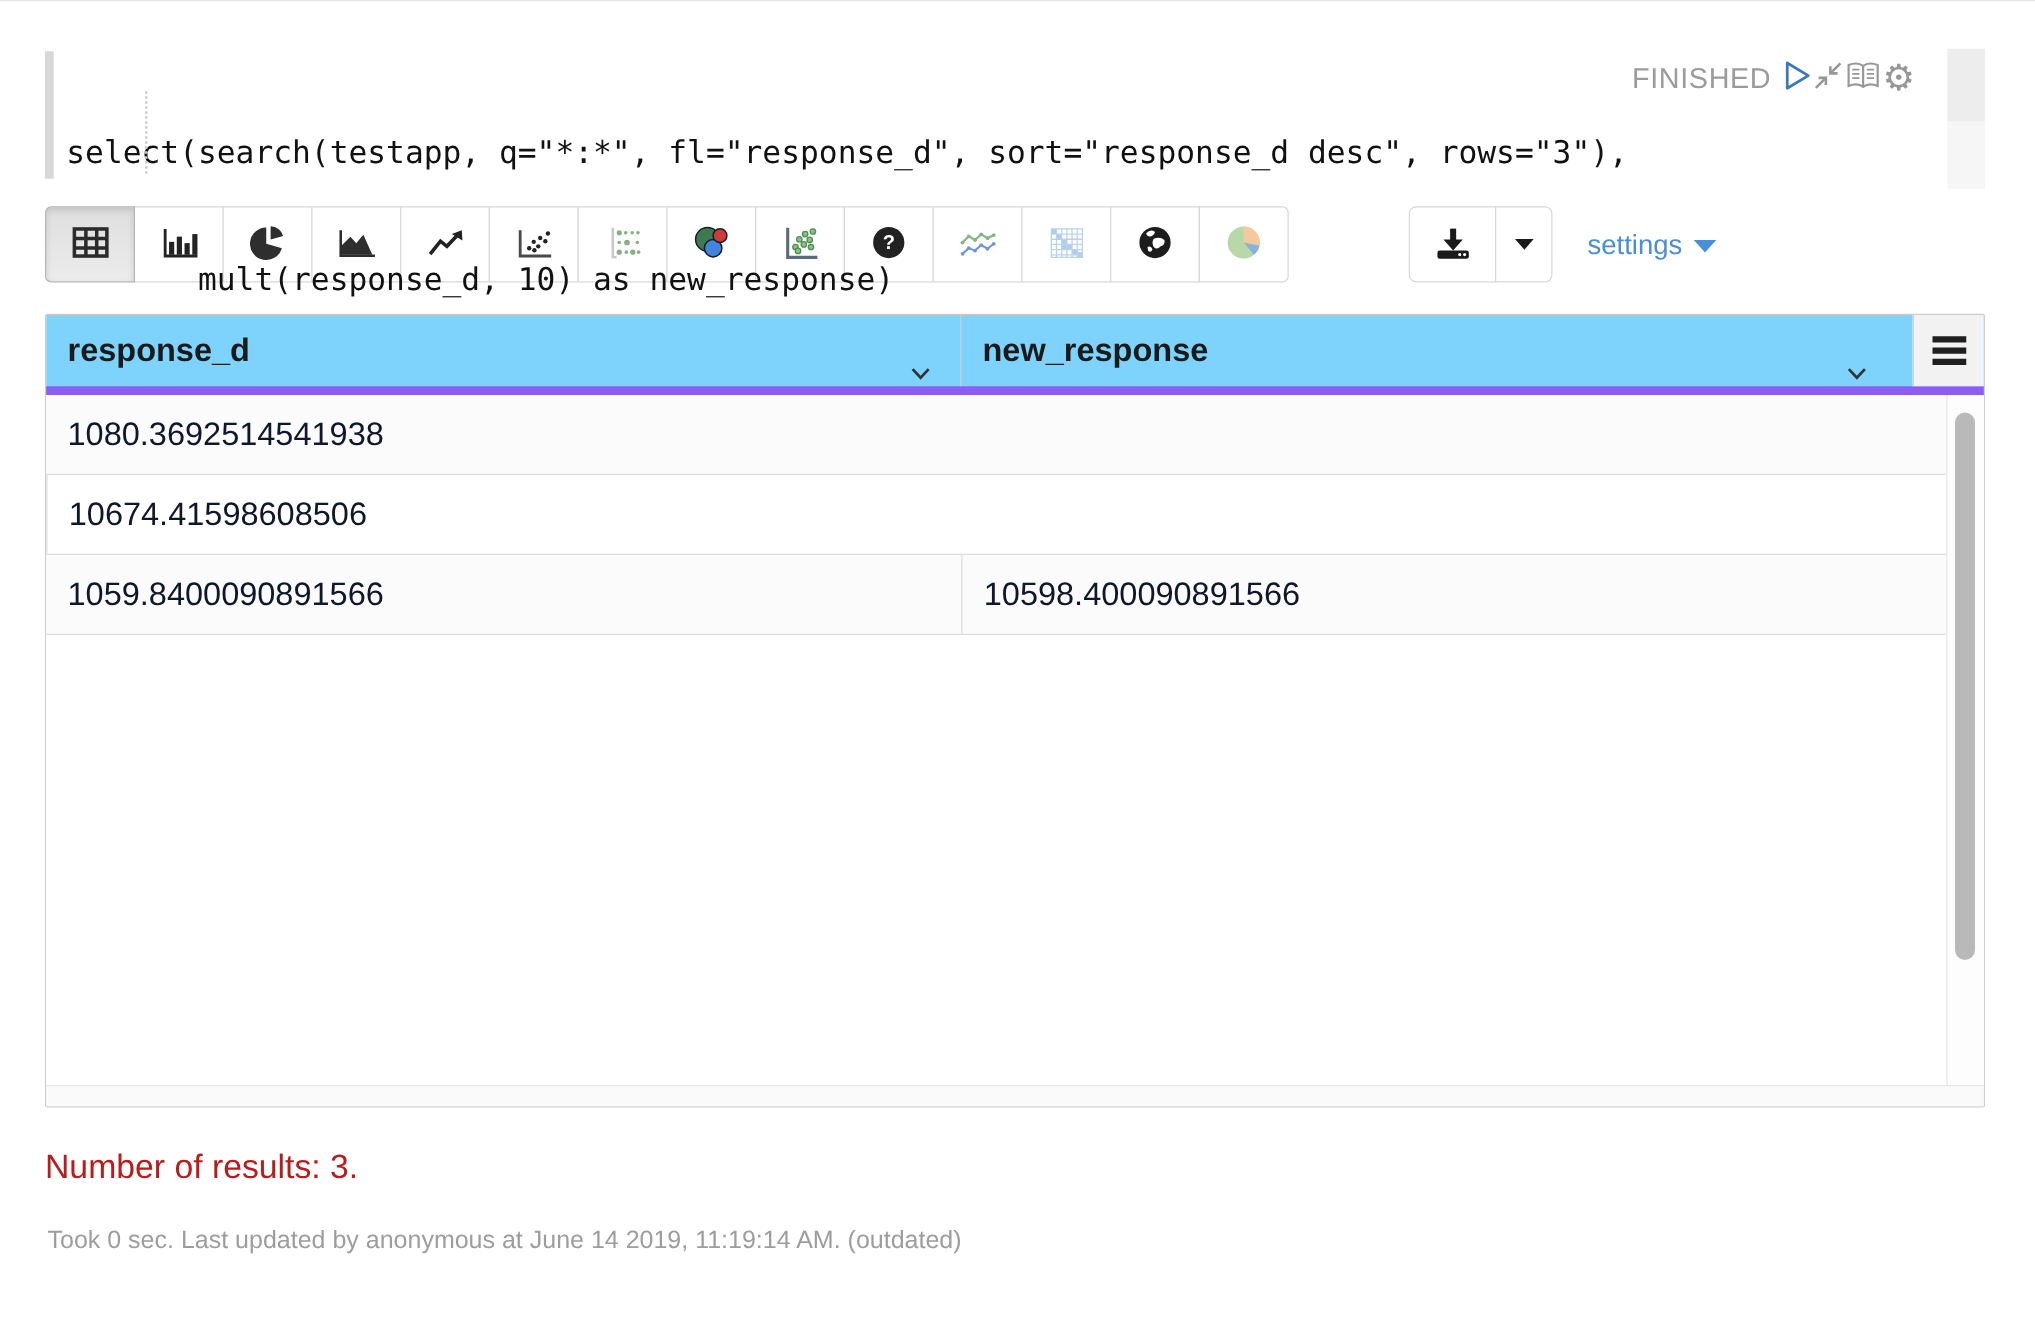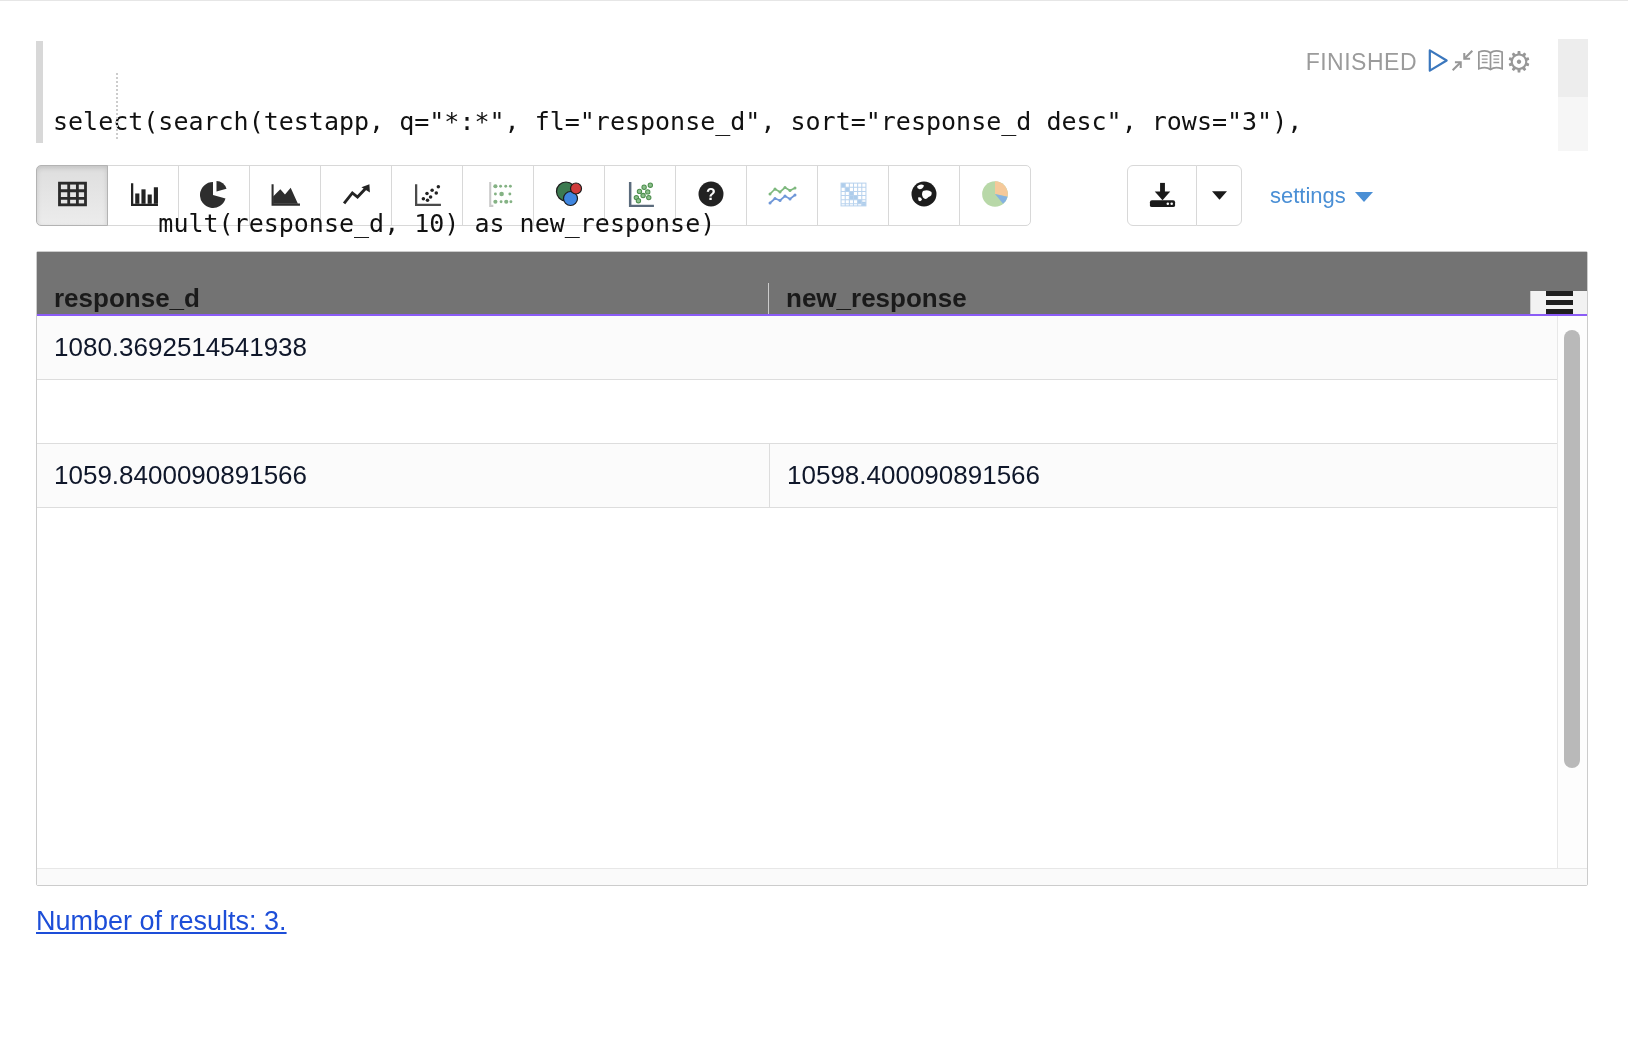--- a/index.html
+++ b/index.html
@@ -38,21 +38,21 @@
   .dl-caret-btn { width: 46px; height: 61px; background: #fff; border: 1px solid #d8d8d8; margin-left: -1px;
             border-top-right-radius: 6px; border-bottom-right-radius: 6px;
             display: flex; align-items: center; justify-content: center; cursor: pointer; }
   .settings-link { margin-left: 28px; display: flex; align-items: center; gap: 9px;
             font-size: 22px; color: #4a8fd5; cursor: pointer; text-decoration: none; }
   .settings-caret { width: 0; height: 0; border-left: 9px solid transparent; border-right: 9px solid transparent;
             border-top: 10px solid #4a8fd5; margin-top: 3px; }
 
   
   .rtable { margin-top: 25px; border: 1px solid #ccc; border-radius: 2px; }
-  .thead { display: flex; background: #737373; border-bottom: 2px solid #8b5cf6; height: 64px; align-items: flex-end; }
+  .thead { display: flex; background: #7dd3fc; border-bottom: 7px solid #8b5cf6; height: 64px; }
   .th { position: relative; display: flex; align-items: center; font-size: 26px; font-weight: bold;
         color: #1a1a1a; padding-left: 17px; cursor: pointer; }
   .th-1 { width: 732px; border-right: 1px solid #ccc; }
   .th-2 { flex: 1; }
   .th .chev { position: absolute; right: 24px; top: 28px; }
   .th-menu { width: 57px; margin-left: 3px; border-left: 1px solid #ccc; background: #f2f2f2;
         display: flex; align-items: center; justify-content: center; cursor: pointer; }
   .burger { display: flex; flex-direction: column; gap: 4px; }
   .burger i { display: block; width: 27px; height: 5px; background: #1f1f1f; }
   .tbody { position: relative; height: 552px; background: #fff; }
@@ -61,21 +61,21 @@
   .td { font-size: 26px; color: #0f172a; display: flex; align-items: center; padding-left: 17px; }
   .td-1 { width: 732px; }
   .td-2 { flex: 1; border-left: 1px solid #ddd; }
   .vscroll { position: absolute; right: 0; top: 0; bottom: 0; width: 30px;
         border-left: 1px solid #e8e8e8; background: #fdfdfd; }
   .vscroll .vthumb { position: absolute; right: 7px; top: 14px; width: 16px; height: 438px;
         background: #b9b9b9; border-radius: 8px; cursor: grab; }
   .hscroll-strip { height: 17px; background: #fafafa; border-top: 1px solid #e7e7e7; }
 
   
-  .results-line { margin-top: 20px; font-size: 27px; color: #1d4ed8; text-decoration: underline; }
+  .results-line { margin-top: 32px; font-size: 27px; color: #b91c1c; }
   .footer-line { margin-top: 32px; margin-left: 2px; font-size: 20px; color: #9d9d9d; }
 </style>
 </head>
 <body>
 
 <div class="wrap">
 
   <div class="editor">
     <div class="gutter-bar"></div>
     <div class="code">
@@ -370,28 +370,30 @@
             <i></i>
           </span>
       </div>
     </div>
 
     <div class="tbody">
       <div class="trow">
         <div class="td td-1">1080.3692514541938</div>
       </div>
       <div class="trow">
+        <div class="td td-2">10674.41598608506</div>
       </div>
       <div class="trow">
         <div class="td td-1">1059.8400090891566</div>
         <div class="td td-2">10598.400090891566</div>
       </div>
       <div class="vscroll">
         <div class="vthumb"></div>
       </div>
     </div>
 
     <div class="hscroll-strip"></div>
   </div>
 
   <div class="results-line">Number of results: 3.</div>
+  <div class="footer-line">Took 0 sec. Last updated by anonymous at June 14 2019, 11:19:14 AM. (outdated)</div>
 
 </div>
 
 </body></html>

